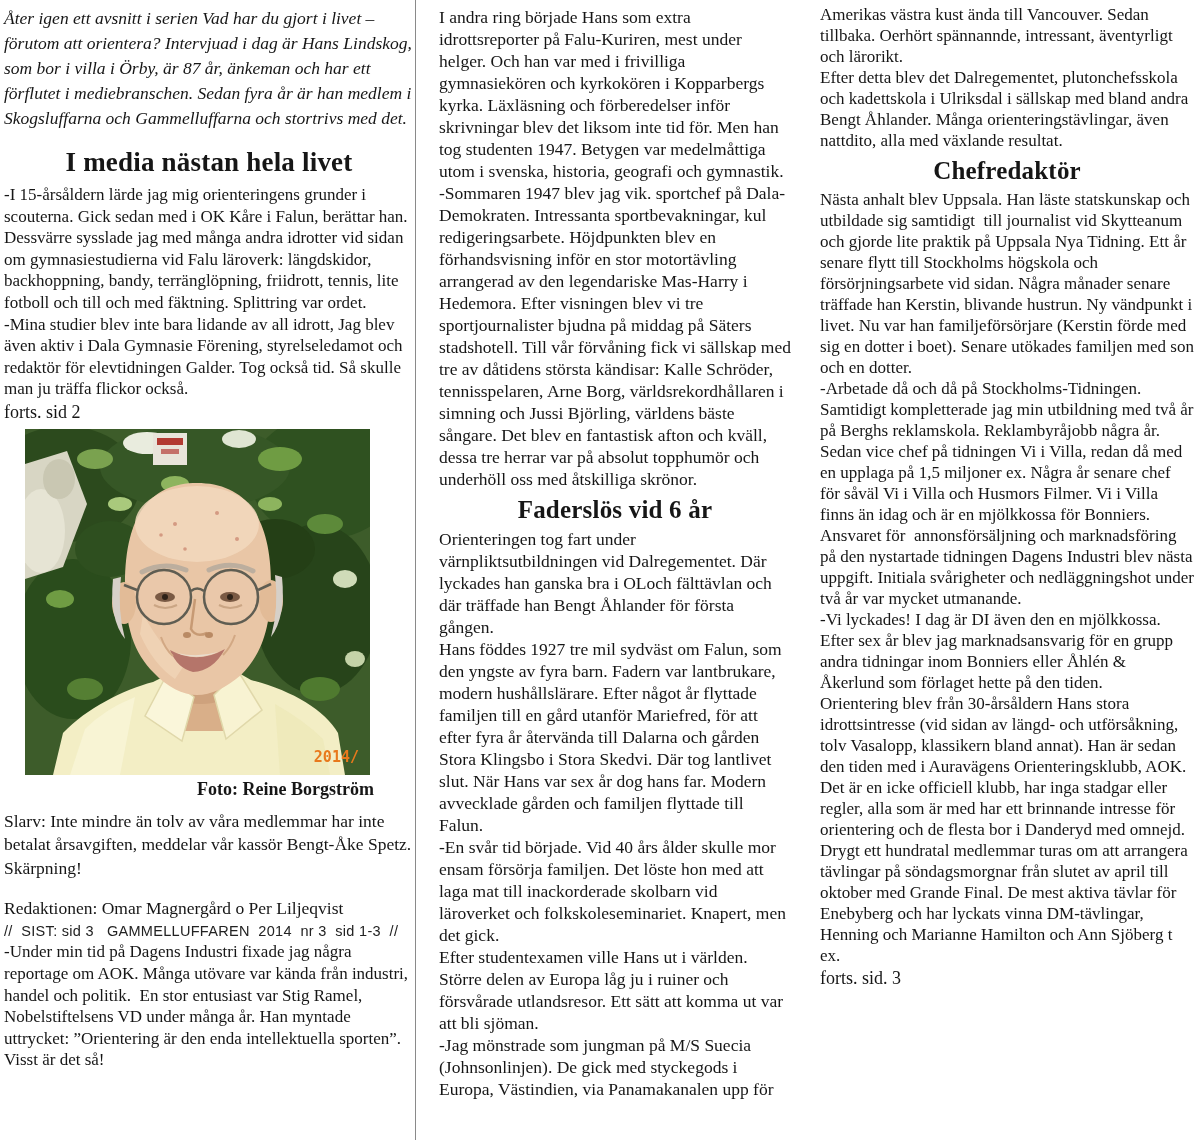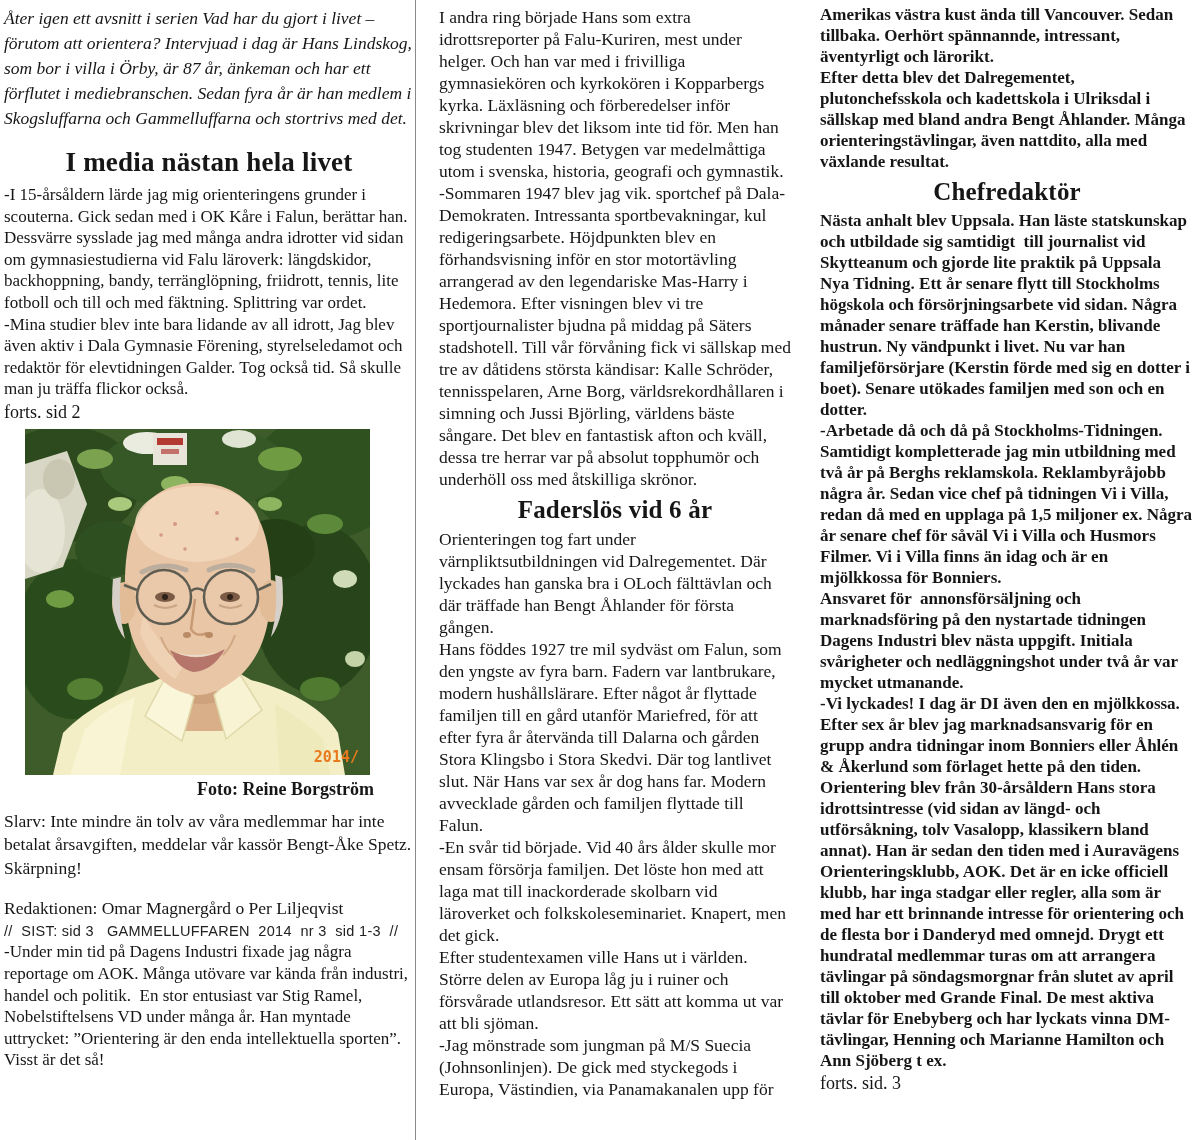--- a/index.html
+++ b/index.html
@@ -19,21 +19,21 @@
   .divider {
     position:absolute; left:415px; top:0;
     width:1px; height:1140px; background:#8a8a8a;
   }
 
   p.body {
     font-size:17px; line-height:21.6px;
     white-space:pre-wrap;
   }
   .col2 p.body { font-size:17.5px; line-height:22px; }
-  .col3 p.body { font-size:17px;  line-height:21px;font-weight:bold; }
+  .col3 p.body { font-size:17px;  line-height:21px; }
 
   .intro {
     font-style:italic; font-weight:normal;
     font-size:17.5px; line-height:25px;
     white-space:pre-wrap;
   }
   h2.section {
     font-size:27px; font-weight:bold; text-align:center;
     margin-top:16px; margin-bottom:6px; letter-spacing:0.2px;
   }

